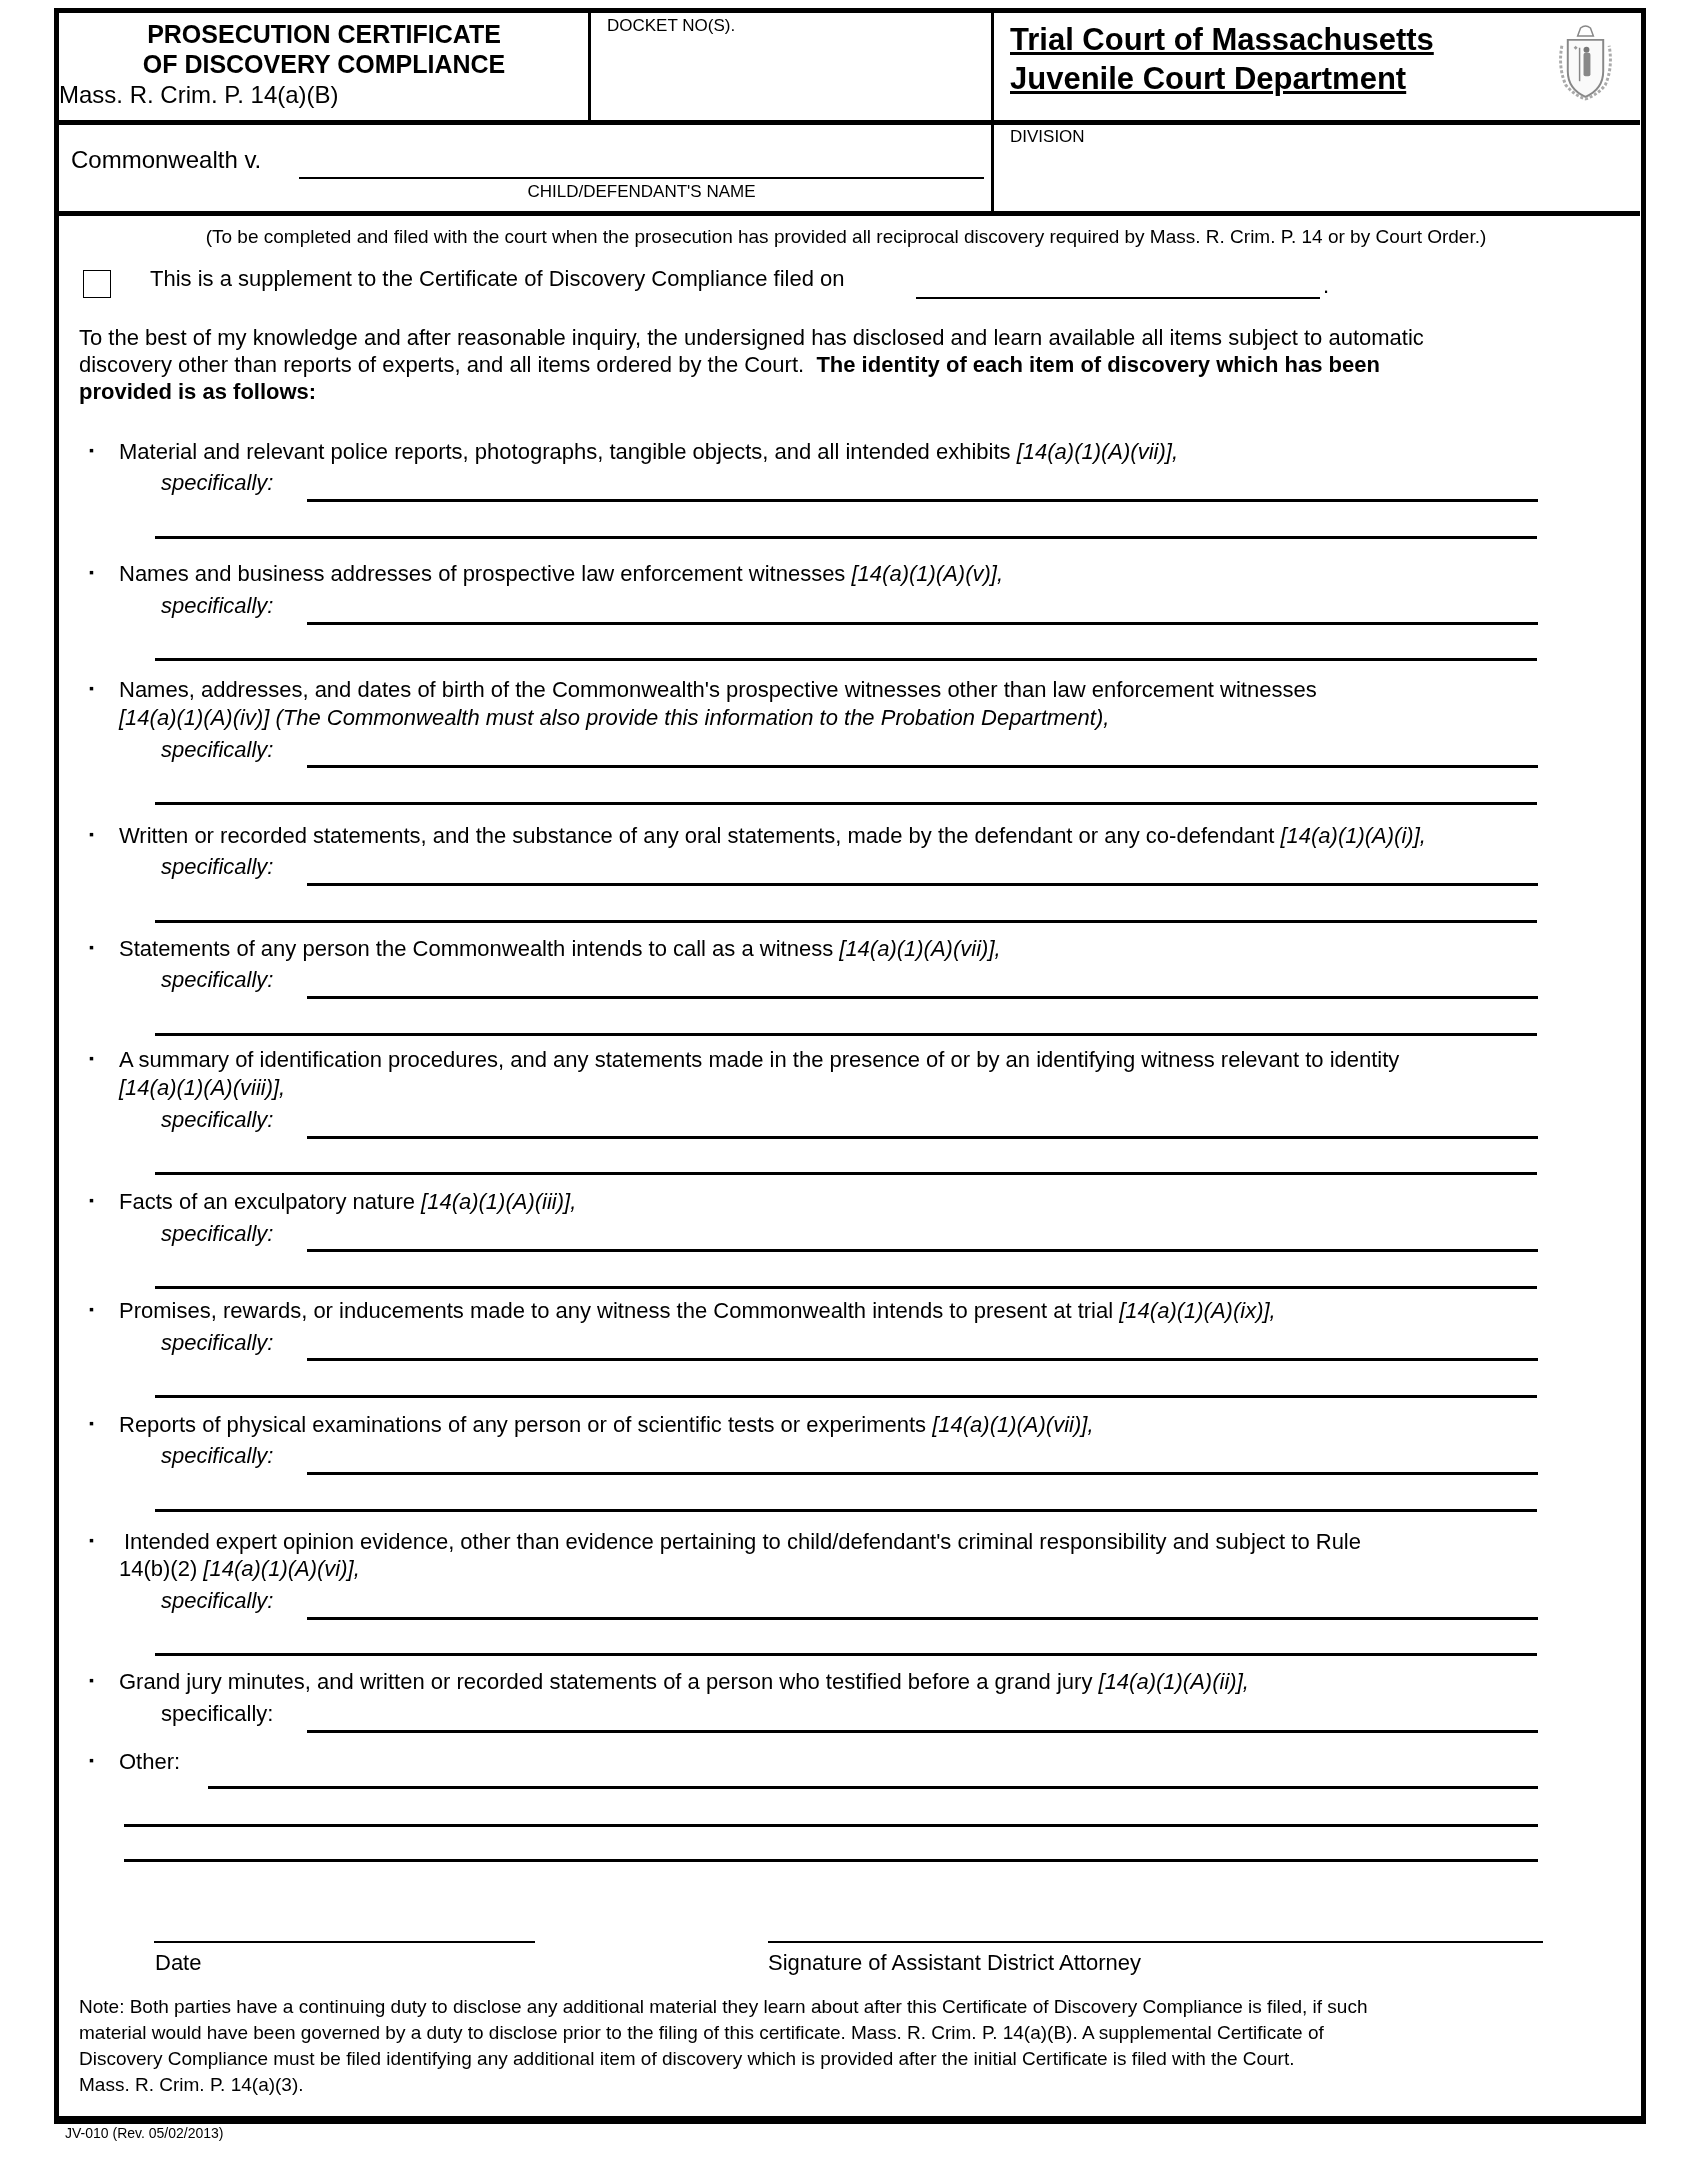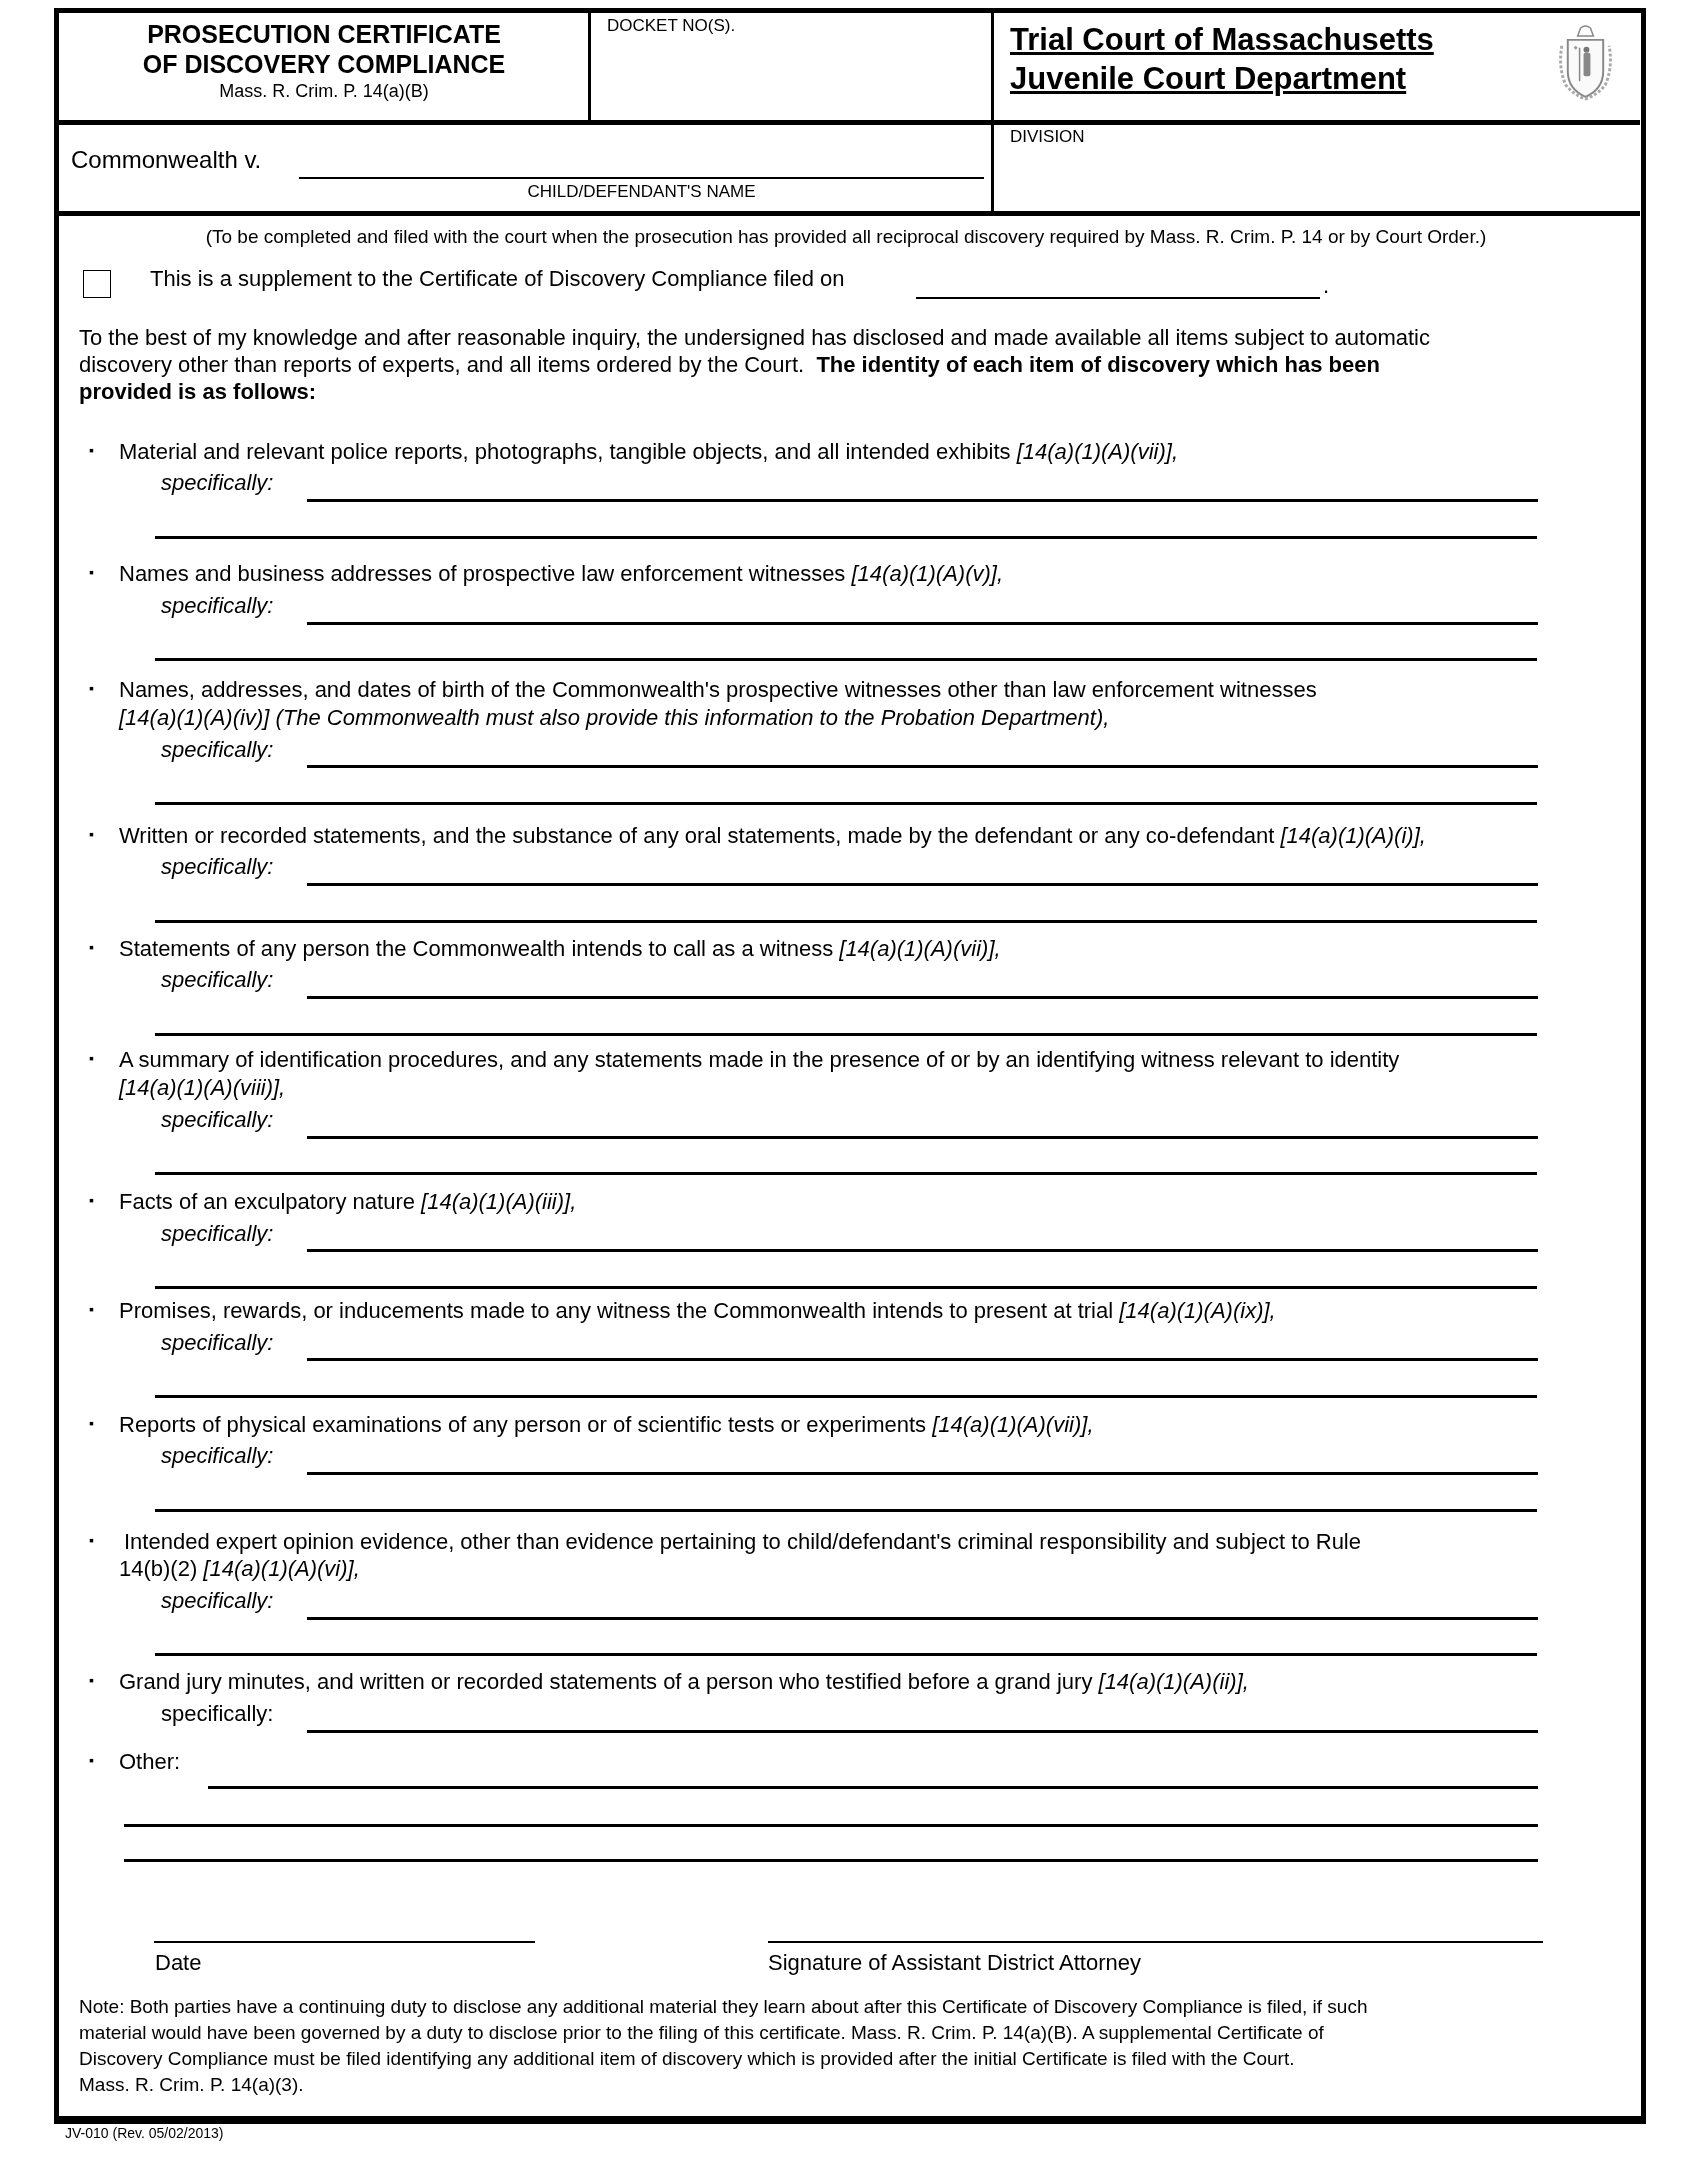--- a/index.html
+++ b/index.html
@@ -4,21 +4,21 @@
 <style>
   html, body { margin:0; padding:0; background:#ffffff; }
   body { width:1683px; height:2178px; position:relative; overflow:hidden;
          font-family:"Liberation Sans", sans-serif; color:#000; }
   .abs { position:absolute; }
   .frame { position:absolute; left:54px; top:8px; width:1582px; height:2103px;
            border:5px solid #000; border-bottom-width:8px; box-sizing:content-box; }
   .hline { position:absolute; background:#000; }
   .vline { position:absolute; background:#000; }
   .title1 { font-weight:bold; font-size:25px; text-align:center; line-height:30px; }
-  .title2 { font-size:18px; text-align:center; }
+  .title2 { font-size:24px; text-align:left; }
   .small-label { font-size:17px; }
   .court { font-weight:bold; font-size:31px; line-height:39px; }
   .t22 { font-size:22px; }
   .ital { font-style:italic; }
   .bold { font-weight:bold; }
   .bullet { font-size:14px; }
   .fill-line { position:absolute; height:3px; background:#000; }
   .thin-line { position:absolute; height:2px; background:#000; }
   .checkbox { position:absolute; width:26px; height:26px; border:1.5px solid #000; background:#fff; cursor:pointer; }
   .seal { position:absolute; }
@@ -66,21 +66,21 @@
 
 <div class="abs" style="left:59px; top:226px; width:1574px; text-align:center; font-size:19px;">(To be completed and filed with the court when the prosecution has provided all reciprocal discovery required by Mass. R. Crim. P. 14 or by Court Order.)</div>
 
 <div class="checkbox" style="left:83px; top:270px;"></div>
 <div class="abs t22" style="left:130px; top:266px;margin-left:20px;">This is a supplement to the Certificate of Discovery Compliance filed on</div>
 <div class="abs" style="left:916px; top:267px; width:406px; height:30px;"></div>
 <div class="thin-line" style="left:916px; top:297px; width:404px; height:1.5px;"></div>
 <div class="abs t22" style="left:1323px; top:273px;">.</div>
 
 <div class="abs t22" style="left:79px; top:324px; width:1544px; line-height:27px;">
-  <div>To the best of my knowledge and after reasonable inquiry, the undersigned has disclosed and made available all items subject to automatic</div>
+  <div>To the best of my knowledge and after reasonable inquiry, the undersigned has disclosed and learn available all items subject to automatic</div>
   <div><span>discovery other than reports of experts, and all items ordered by the Court.</span>&nbsp; <span class="bold">The identity of each item of discovery which has been</span></div>
   <div class="bold">provided is as follows:</div>
 </div>
 
 <div id="items">
     <div>
       <div class="abs bullet" style="left:89px; top:442px;">▪</div>
       <div class="abs t22" style="left:119px; top:439px; width:1515px; white-space:nowrap;">
         <span>Material and relevant police reports, photographs, tangible objects, and all intended exhibits </span><span class="ital">[14(a)(1)(A)(vii)],</span>
       </div>

